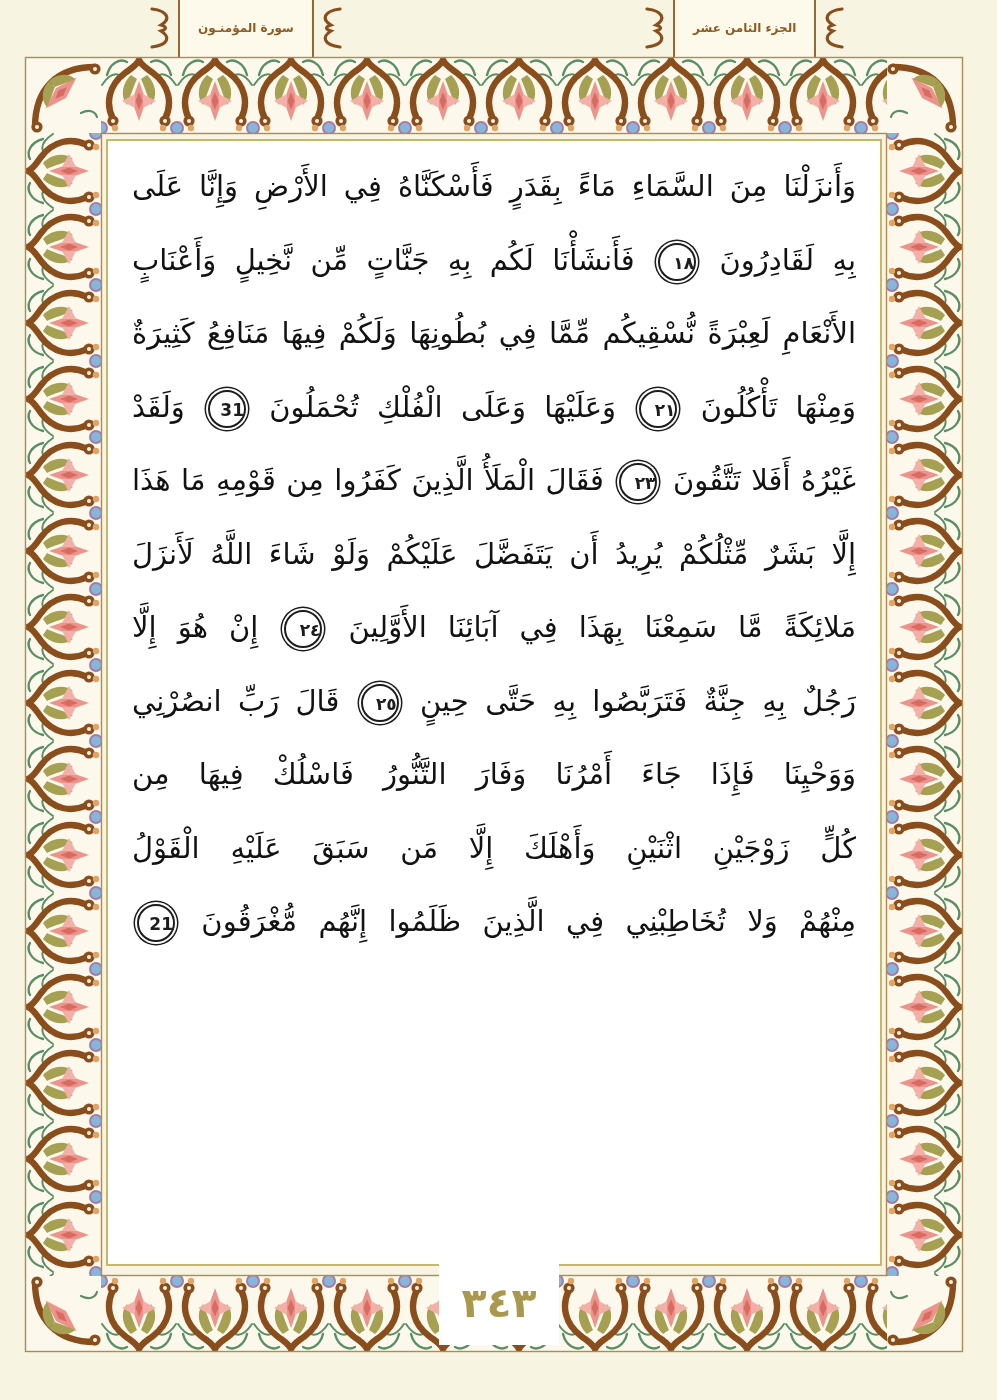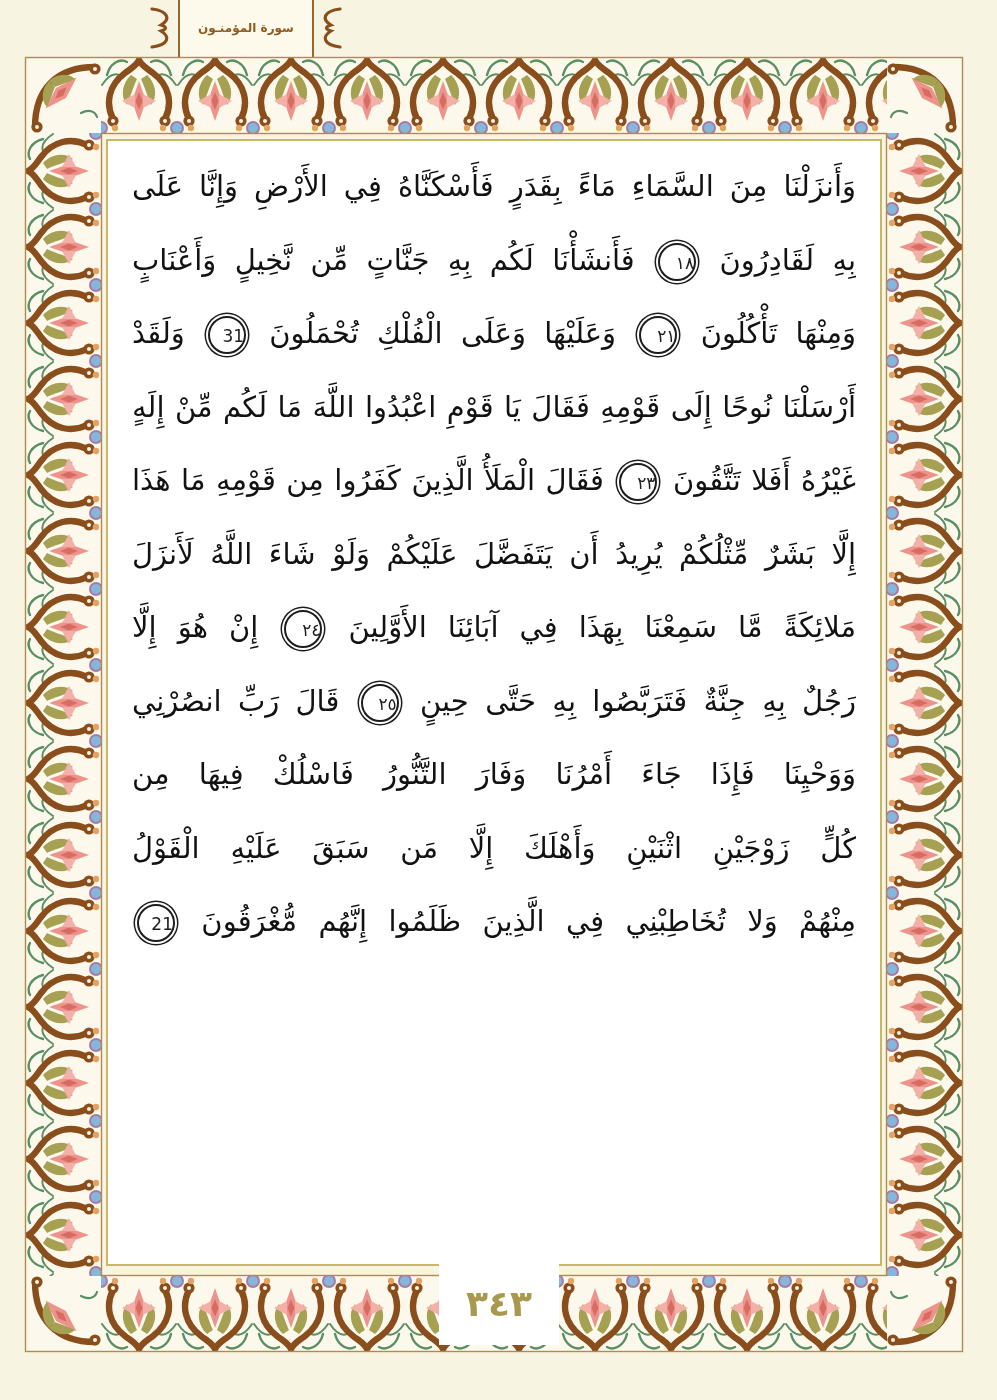--- a/index.html
+++ b/index.html
@@ -20,32 +20,43 @@
   .bracket{flex:0 0 auto;}
   
   .border-svg{position:absolute;left:0;top:0;}
   
   .text-panel{position:absolute;left:106px;top:139px;width:776px;height:1127px;box-sizing:border-box;
               background:var(--panel);border:2px solid var(--gold-line);padding:9px 24px 0 24px;}
   .line{height:73.5px;line-height:73.5px;font-size:29px;color:var(--ink);direction:rtl;
         text-align:justify;text-align-last:justify;overflow:hidden;font-weight:500;}
   .ayah-marker{display:inline-block;width:38px;height:38px;line-height:36px;box-sizing:border-box;
                border:2px solid #1d1d1d;border-radius:50%;background:#fff;text-align:center;
-               font-size:17px;font-weight:normal;color:#1d1d1d;vertical-align:middle;margin:0 5px;
+               font-size:17px;font-weight:bold;color:#1d1d1d;vertical-align:middle;margin:0 5px;
                box-shadow:0 0 0 2px #fff,0 0 0 3.5px #1d1d1d;}
   
   .page-number-box{position:absolute;left:439px;top:1261px;width:120px;height:84px;background:#fff;
                    display:flex;align-items:center;justify-content:center;}
-  .page-number{font-size:36px;font-weight:bold;color:var(--page-num);letter-spacing:8px;direction:rtl;}
+  .page-number{font-size:41px;font-weight:bold;color:var(--page-num);letter-spacing:8px;direction:rtl;}
 </style>
 </head>
 <body>
 
 <div class="page">
 
+  <div class="cartouche juz">
+    <svg class="bracket" width="24" height="44" viewBox="0 0 24 44">
+      <path d="M22,3 C6,5 3,13 13,19 C7,21 7,23 13,25 C3,31 6,39 22,41" stroke="#8A4E1C" stroke-width="3.2" fill="none" stroke-linecap="round"></path>
+    </svg>
+    <div class="c-box">الجزء الثامن عشر</div>
+    <svg class="bracket" width="24" height="44" viewBox="0 0 24 44">
+      <g transform="translate(24,0) scale(-1,1)">
+        <path d="M22,3 C6,5 3,13 13,19 C7,21 7,23 13,25 C3,31 6,39 22,41" stroke="#8A4E1C" stroke-width="3.2" fill="none" stroke-linecap="round"></path>
+      </g>
+    </svg>
+  </div>
 
   <div class="cartouche surah">
     <svg class="bracket" width="24" height="44" viewBox="0 0 24 44">
       <path d="M22,3 C6,5 3,13 13,19 C7,21 7,23 13,25 C3,31 6,39 22,41" stroke="#8A4E1C" stroke-width="3.2" fill="none" stroke-linecap="round"></path>
     </svg>
     <div class="c-box">سورة المؤمنـون</div>
     <svg class="bracket" width="24" height="44" viewBox="0 0 24 44">
       <g transform="translate(24,0) scale(-1,1)">
         <path d="M22,3 C6,5 3,13 13,19 C7,21 7,23 13,25 C3,31 6,39 22,41" stroke="#8A4E1C" stroke-width="3.2" fill="none" stroke-linecap="round"></path>
       </g>
@@ -129,22 +140,22 @@
     <rect x="101" y="133" width="786" height="1143" fill="#F7F4E2"></rect>
 
     <rect x="25.5" y="57.5" width="937" height="1294" fill="none" stroke="#B08A50" stroke-width="1.4"></rect>
     <rect x="101.5" y="133.5" width="785" height="1142" fill="none" stroke="#B08A50" stroke-width="1.4"></rect>
   </svg>
 
   <div class="text-panel">
     <div id="lines">
         <div class="line"><span>وَأَنزَلْنَا مِنَ السَّمَاءِ مَاءً بِقَدَرٍ فَأَسْكَنَّاهُ فِي الأَرْضِ وَإِنَّا عَلَى ذَهَابٍ</span> </div>
         <div class="line"><span>بِهِ لَقَادِرُونَ</span> <span class="ayah-marker">١٨</span> <span>فَأَنشَأْنَا لَكُم بِهِ جَنَّاتٍ مِّن نَّخِيلٍ وَأَعْنَابٍ</span> </div>
+        <div class="line"><span>الأَنْعَامِ لَعِبْرَةً نُّسْقِيكُم مِّمَّا فِي بُطُونِهَا وَلَكُمْ فِيهَا مَنَافِعُ كَثِيرَةٌ</span> </div>
         <div class="line"><span>وَمِنْهَا تَأْكُلُونَ</span> <span class="ayah-marker">٢١</span> <span>وَعَلَيْهَا وَعَلَى الْفُلْكِ تُحْمَلُونَ</span> <span class="ayah-marker">31</span> <span>وَلَقَدْ</span> </div>
-        <div class="line"><span>أَرْسَلْنَا نُوحًا إِلَى قَوْمِهِ فَقَالَ يَا قَوْمِ اعْبُدُوا اللَّهَ مَا لَكُم مِّنْ إِلَهٍ</span> </div>
         <div class="line"><span>غَيْرُهُ أَفَلا تَتَّقُونَ</span> <span class="ayah-marker">٢٣</span> <span>فَقَالَ الْمَلَأُ الَّذِينَ كَفَرُوا مِن قَوْمِهِ مَا هَذَا</span> </div>
         <div class="line"><span>إِلَّا بَشَرٌ مِّثْلُكُمْ يُرِيدُ أَن يَتَفَضَّلَ عَلَيْكُمْ وَلَوْ شَاءَ اللَّهُ لَأَنزَلَ</span> </div>
         <div class="line"><span>مَلائِكَةً مَّا سَمِعْنَا بِهَذَا فِي آبَائِنَا الأَوَّلِينَ</span> <span class="ayah-marker">٢٤</span> <span>إِنْ هُوَ إِلَّا</span> </div>
         <div class="line"><span>رَجُلٌ بِهِ جِنَّةٌ فَتَرَبَّصُوا بِهِ حَتَّى حِينٍ</span> <span class="ayah-marker">٢٥</span> <span>قَالَ رَبِّ انصُرْنِي</span> </div>
         <div class="line"><span>وَوَحْيِنَا فَإِذَا جَاءَ أَمْرُنَا وَفَارَ التَّنُّورُ فَاسْلُكْ فِيهَا مِن</span> </div>
         <div class="line"><span>كُلٍّ زَوْجَيْنِ اثْنَيْنِ وَأَهْلَكَ إِلَّا مَن سَبَقَ عَلَيْهِ الْقَوْلُ</span> </div>
         <div class="line"><span>مِنْهُمْ وَلا تُخَاطِبْنِي فِي الَّذِينَ ظَلَمُوا إِنَّهُم مُّغْرَقُونَ</span> <span class="ayah-marker">21</span> </div>
       </div>
   </div>
 

